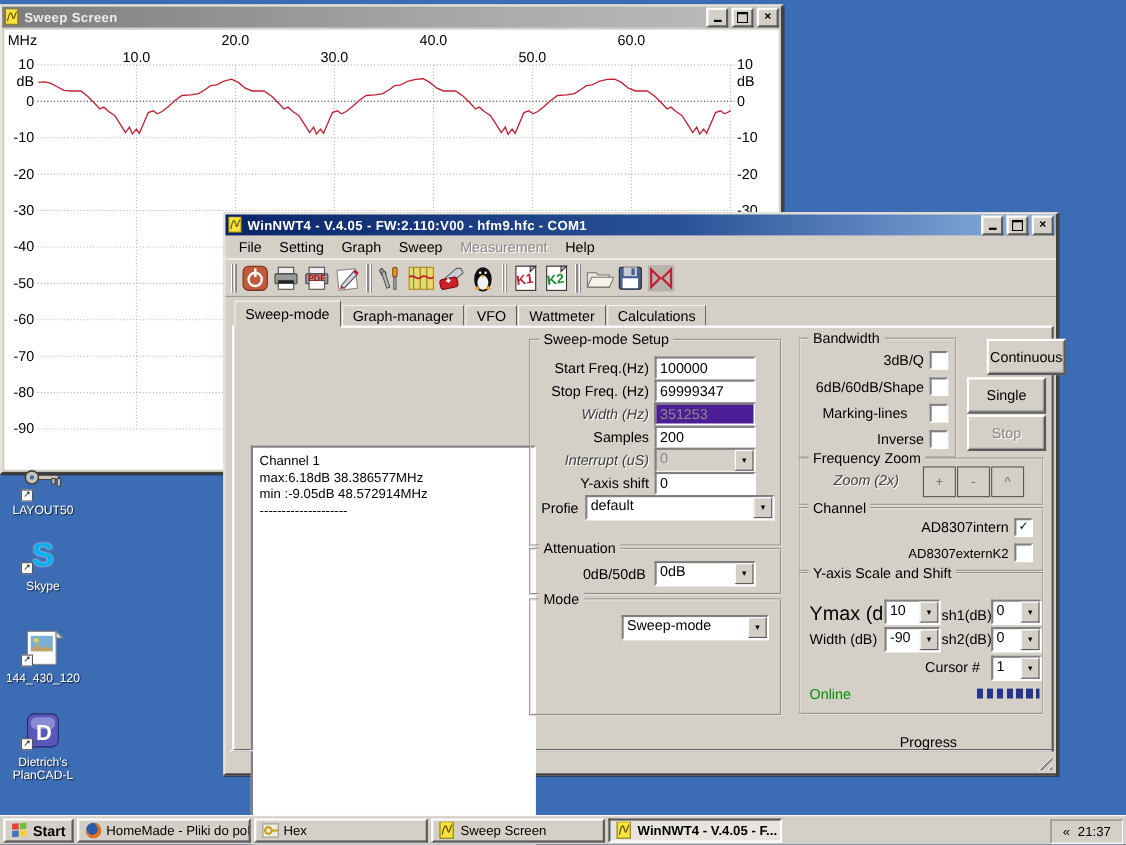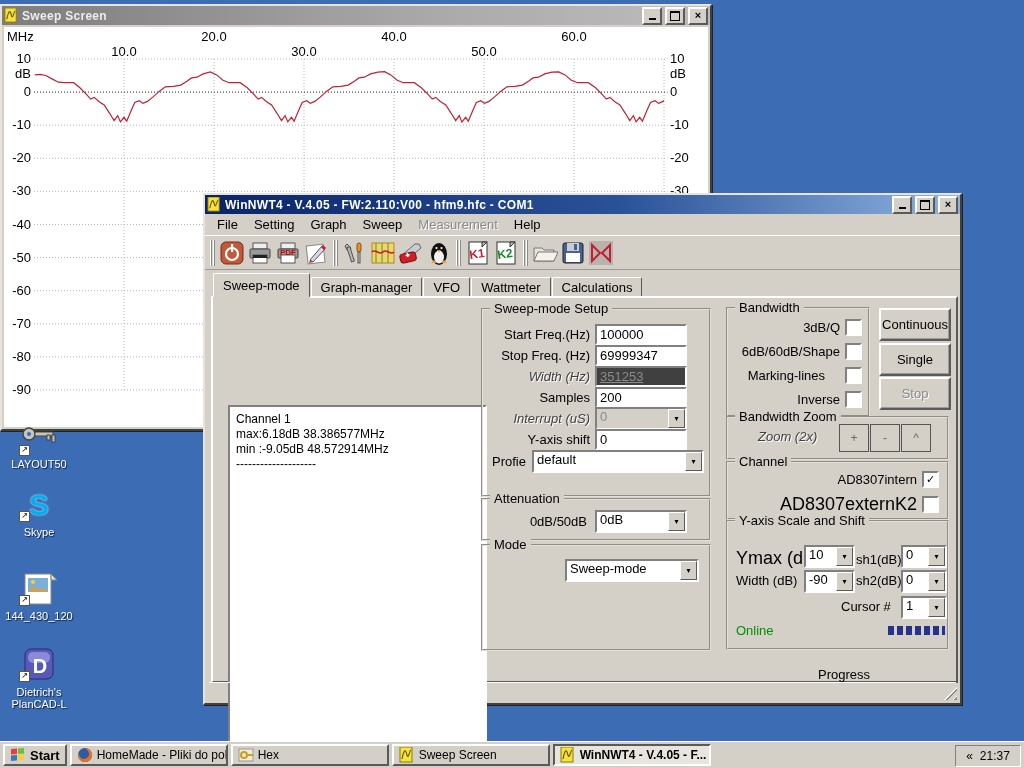--- a/index.html
+++ b/index.html
@@ -36,21 +36,21 @@
 
   .panel3d{position:absolute;left:6px;top:101px;width:743px;height:383px;}
   .groupbox{position:absolute;border:2px groove #e4e0d8;}
   .legend{position:absolute;top:-9px;left:7px;background:#d4d0c8;padding:0 4px;font-size:13px;color:#000;white-space:nowrap;}
 
   .frow{display:flex;align-items:center;height:21px;padding-right:22px;}
   .frow .flabel{flex:1;text-align:right;font-size:13px;padding-right:5px;white-space:nowrap;}
   .flabel.disabled,.dimtext{color:#404040;text-shadow:1px 1px 0 #fff;font-style:italic;}
   .tinput{width:82px;height:15px;font-size:13px;padding:1px 3px;line-height:15px;background:#fff;
           border:2px solid;border-color:#808080 #fff #fff #808080;overflow:hidden;white-space:nowrap;}
-  .tinput.disabled{background:#404040;color:#8a8a8a;text-decoration:underline;}
+  .tinput.disabled{background:#4c1d95;color:#8a8a8a;}
   .combo{display:flex;height:19px;border:2px solid;border-color:#808080 #fff #fff #808080;background:#fff;}
   .combo .cval{flex:1;font-size:13px;padding:0 3px;line-height:15px;overflow:hidden;white-space:nowrap;}
   .combo .cbtn{width:15px;background:#d4d0c8;border:1px solid;border-color:#fff #5a5a5a #5a5a5a #fff;
                display:flex;align-items:center;justify-content:center;font-size:8px;color:#000;}
   .combo.disabled{background:#d4d0c8;}
   .combo.disabled .cval{color:#8a8a8a;}
 
   .check{width:13px;height:13px;background:#fff;border:2px solid;border-color:#808080 #fff #fff #808080;
          display:flex;align-items:center;justify-content:center;font-size:11px;line-height:1;color:#000;}
   .btn{display:flex;align-items:center;justify-content:center;font-size:13px;color:#000;background:#d4d0c8;
@@ -418,43 +418,43 @@
               <span style="font-size: 13px;">Marking-lines</span>
               <span class="check"></span>
             </div>
             <div style="display: flex; align-items: center; justify-content: flex-end; gap: 5px;">
               <span style="font-size: 13px;">Inverse</span>
               <span class="check"></span>
             </div>
           </div>
       </div>
 
-      <div class="btn" style="position:absolute;left:666px;top:10px;width:68px;height:29px;">Continuous</div>
+      <div class="btn" style="position:absolute;left:684px;top:10px;width:68px;height:29px;">Continuous</div>
       <div class="btn" style="position:absolute;left:666px;top:45px;width:68px;height:29px;">Single</div>
       <div class="btn dim" style="position:absolute;left:666px;top:79px;width:68px;height:29px;">Stop</div>
 
       <div class="groupbox" style="left:513px;top:118px;width:219px;height:40px;">
-        <span class="legend">Bandwidth Zoom</span>
+        <span class="legend">Frequency Zoom</span>
         <span class="dimtext" style="position:absolute;left:30px;top:11px;font-size:13px;">Zoom (2x)</span>
         <div id="zoom-btns">
             <div class="zbtn" style="left: 111px; top: 6px;">+</div>
             <div class="zbtn" style="left: 142px; top: 6px;">-</div>
             <div class="zbtn" style="left: 173px; top: 6px;">^</div>
           </div>
       </div>
 
       <div class="groupbox" style="left:513px;top:163px;width:219px;height:55px;">
         <span class="legend">Channel</span>
         <div id="ch-rows" style="padding:8px 8px 0 0;display:flex;flex-direction:column;gap:6px;">
             <div style="display: flex; align-items: center; justify-content: flex-end; gap: 5px; padding-left: 33px;">
               <span style="font-size: 13px;">AD8307intern</span>
               <span class="check">✓</span>
             </div>
             <div style="display: flex; align-items: center; justify-content: flex-end; gap: 5px;">
-              <span style="font-size: 18px;">AD8307externK2</span>
+              <span style="font-size: 12px;">AD8307externK2</span>
               <span class="check"></span>
             </div>
           </div>
       </div>
 
       <div class="groupbox" style="left:513px;top:222px;width:219px;height:126px;">
         <span class="legend">Y-axis Scale and Shift</span>
         <span style="position:absolute;left:8px;top:26px;font-size:18px;">Ymax (dB)</span>
         <div class="combo" style="position:absolute;left:76px;top:23px;width:47px;">
             <span class="cval">10</span>

